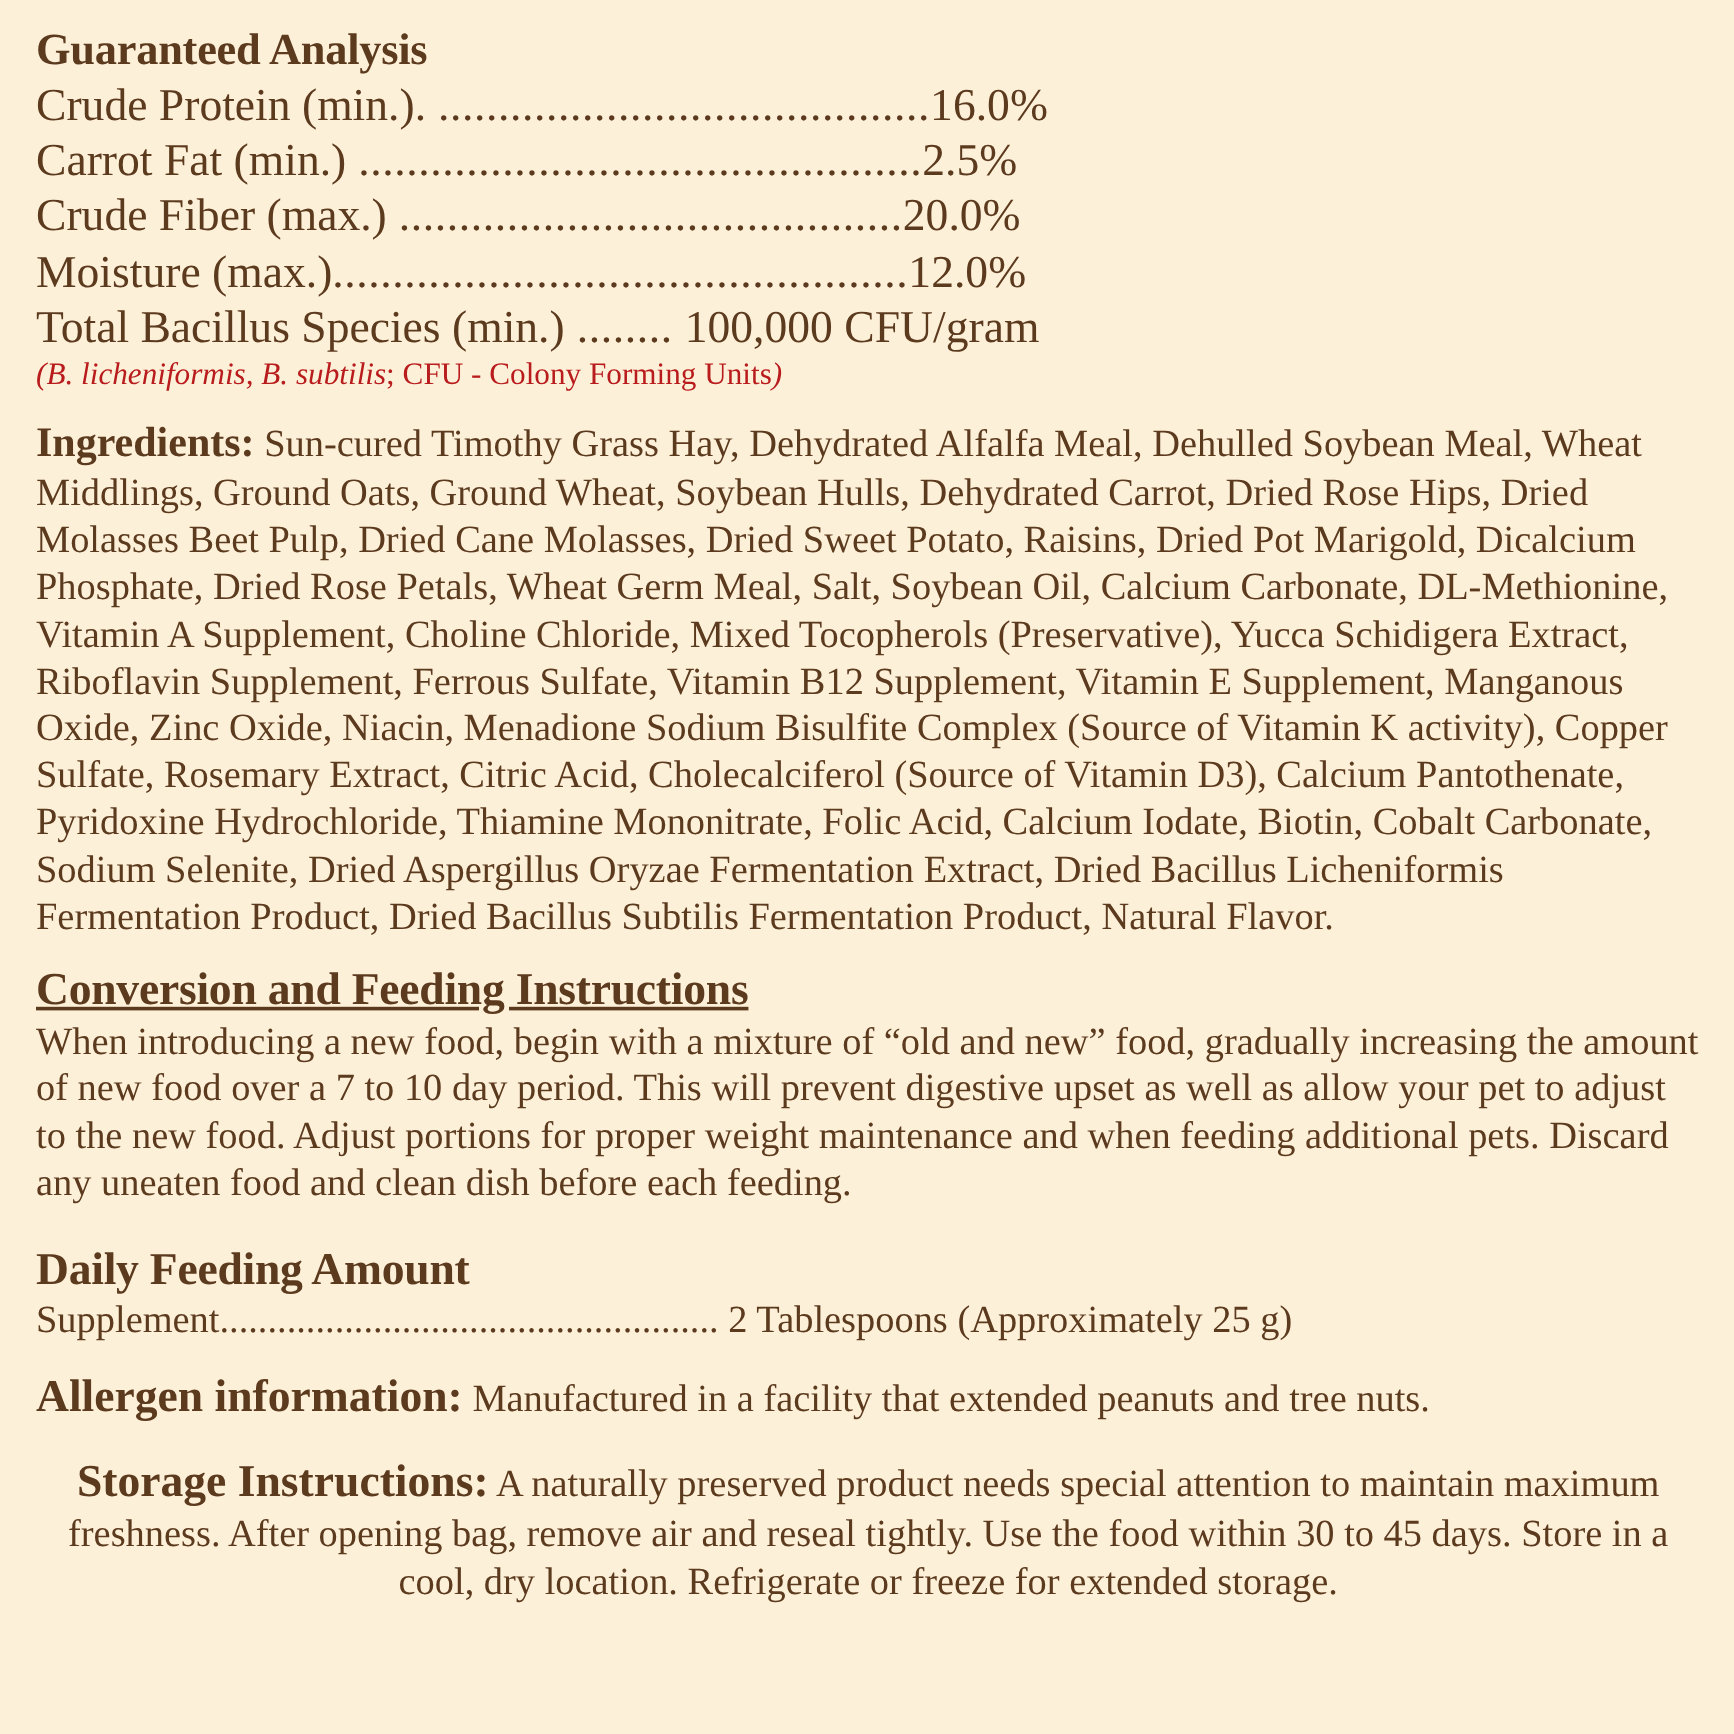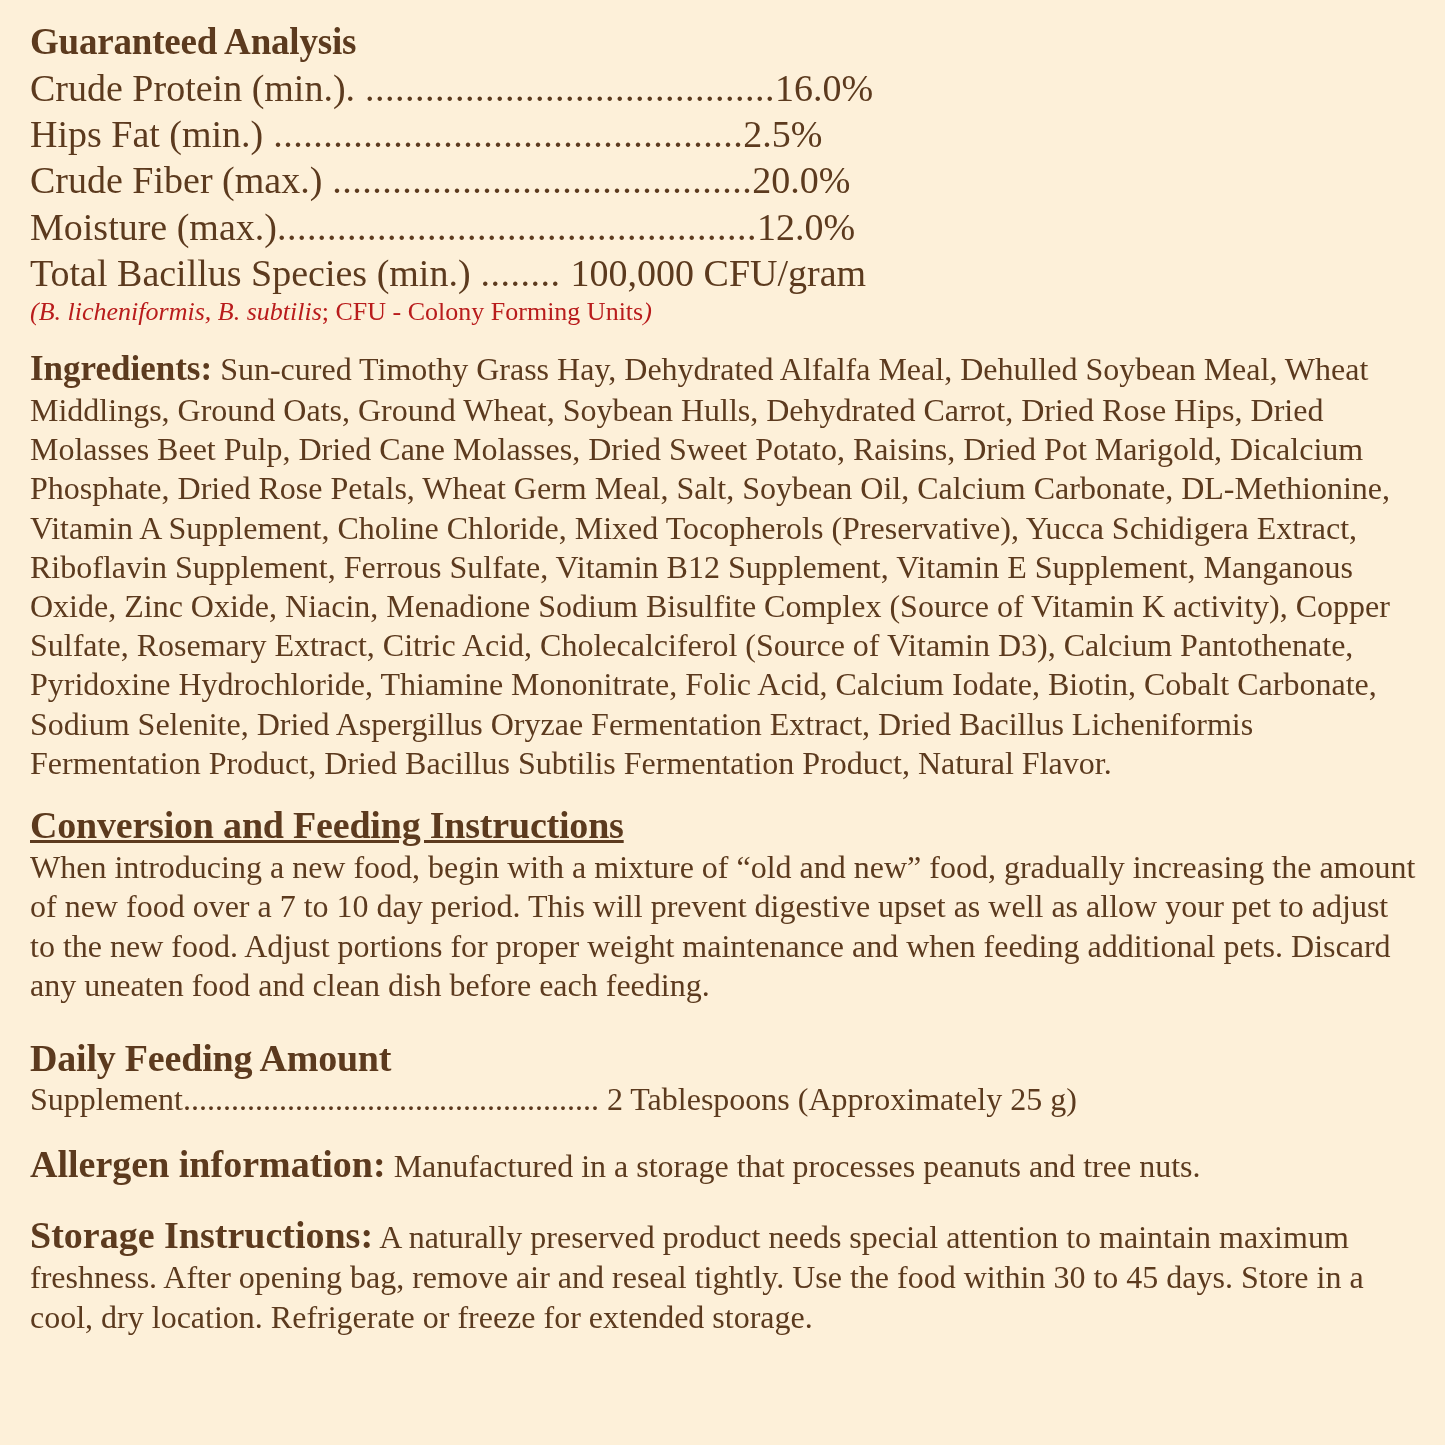--- a/index.html
+++ b/index.html
@@ -87,21 +87,21 @@
 
 <div class="page">
 
   <section class="section ga-section">
     <h2 class="heading">Guaranteed Analysis</h2>
 
     <div class="ga-line">
       <span>Crude Protein (min.).</span><span class="dots"> .........................................</span><span>16.0%</span>
     </div>
     <div class="ga-line">
-      <span>Hips Fat (min.)</span><span class="dots"> ...............................................</span><span>2.5%</span>
+      <span>Carrot Fat (min.)</span><span class="dots"> ...............................................</span><span>2.5%</span>
     </div>
     <div class="ga-line">
       <span>Crude Fiber (max.)</span><span class="dots"> ..........................................</span><span>20.0%</span>
     </div>
     <div class="ga-line">
       <span>Moisture (max.)</span><span class="dots">................................................</span><span>12.0%</span>
     </div>
     <div class="ga-line">
       <span>Total Bacillus Species (min.)</span><span class="dots"> ........ </span><span>100,000 CFU/gram</span>
     </div>
@@ -123,23 +123,23 @@
 
   <section class="section feed-section">
     <h2 class="heading">Daily Feeding Amount</h2>
     <div class="feed-line">
       <span>Supplement</span><span class="dots">.................................................... </span><span> 2 Tablespoons (Approximately 25 g)</span>
     </div>
   </section>
 
   <section class="section allergen-section">
     <p class="para" style="margin:0;">
-      <span class="inline-head">Allergen information:</span><span> Manufactured in a storage that processes peanuts and tree nuts.</span>
+      <span class="inline-head">Allergen information:</span><span> Manufactured in a facility that extended peanuts and tree nuts.</span>
     </p>
   </section>
 
   <section class="section storage-section">
-    <p class="para" style="margin:0;">
+    <p class="para" style="margin:0;text-align:center;">
       <span class="inline-head">Storage Instructions:</span><span> A naturally preserved product needs special attention to maintain maximum freshness. After opening bag, remove air and reseal tightly. Use the food within 30 to 45 days. Store in a cool, dry location. Refrigerate or freeze for extended storage.</span>
     </p>
   </section>
 
 </div>
 
 </body></html>

